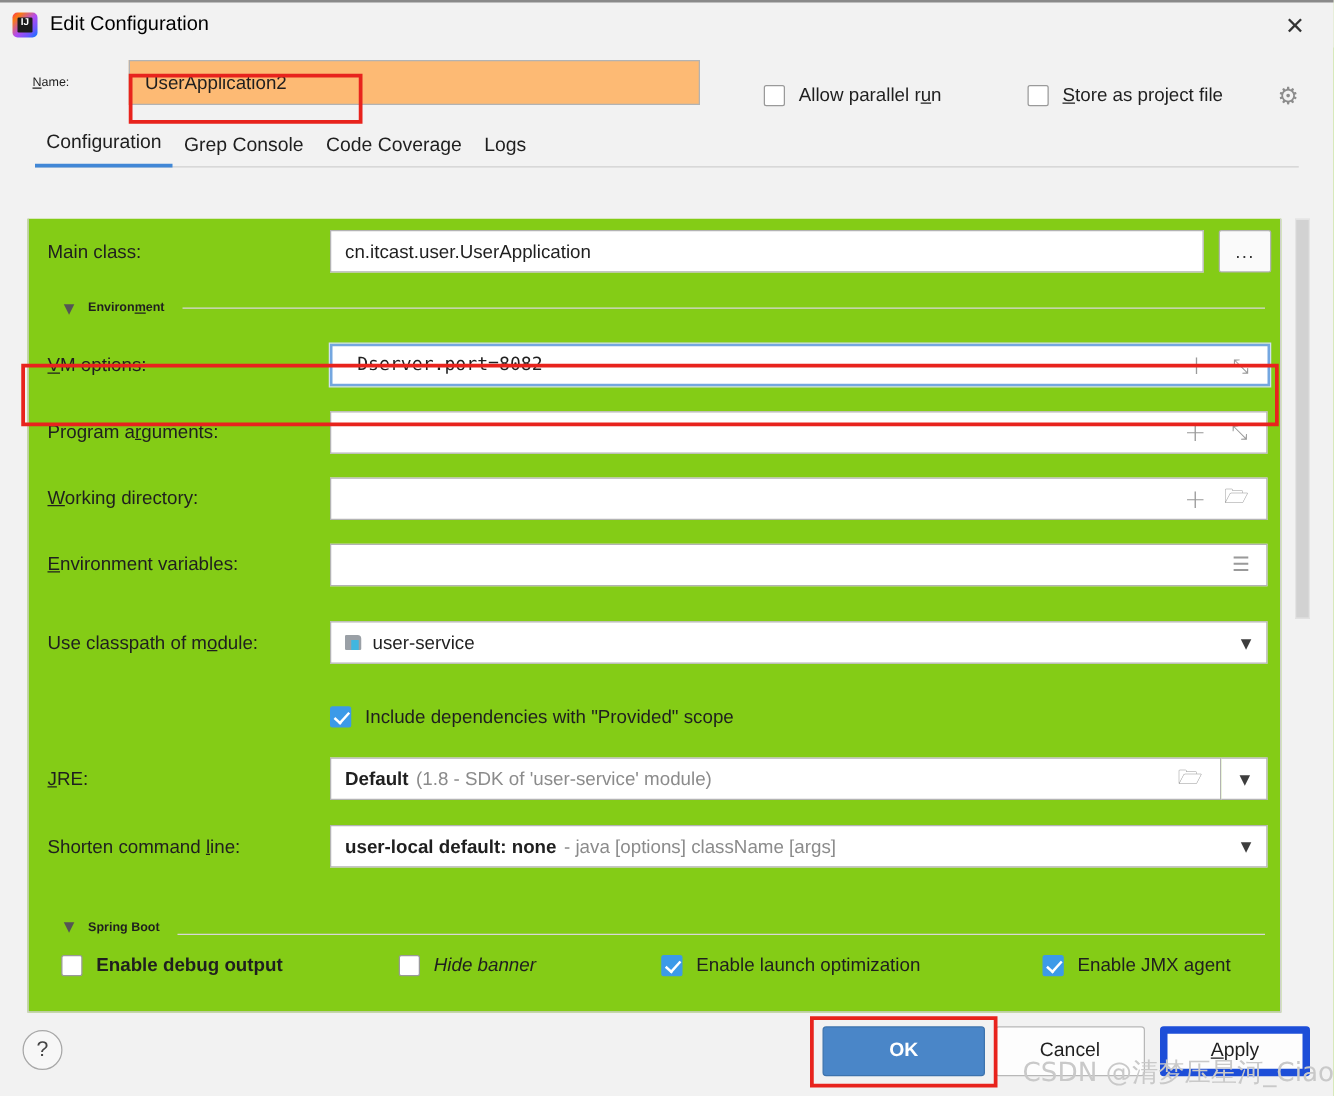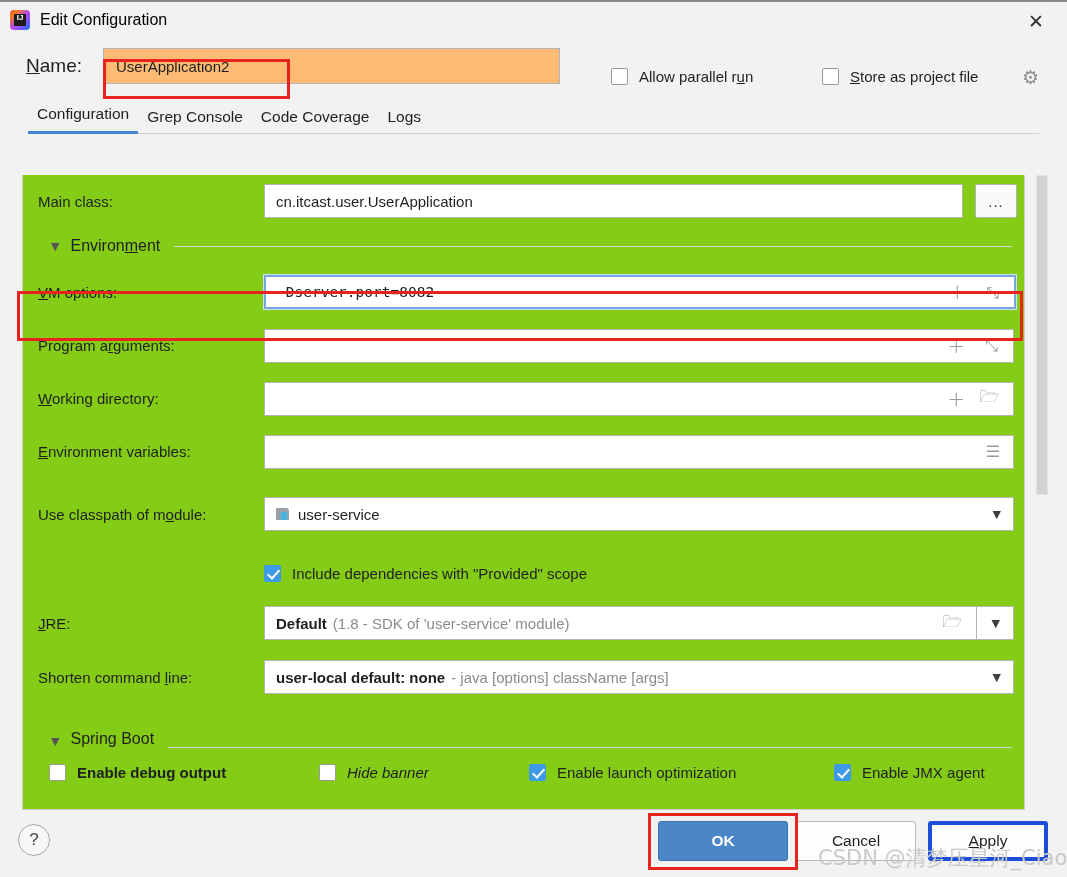--- a/index.html
+++ b/index.html
@@ -48,21 +48,21 @@
     width: 62px; height: 38px;
     display: flex; align-items: center; justify-content: center;
     font-size: 19px; color: #333; font-family: "DejaVu Sans", sans-serif;
   }
 
   
   #name-row {
     height: 56px; display: flex; align-items: center;
     padding-left: 26px; position: relative;
   }
-  #name-label { width: 77px; font-size: 19px; }
+  #name-label { width: 77px; font-size: 10px; }
   #name-input {
     width: 457px; height: 36px;
     border: 1px solid #b3b3b3; background: #fdba74;
     display: flex; align-items: center;
     padding-left: 12px; font-size: 15px; color: #1f1f1f;
   }
   .cb-row { display: flex; align-items: center; }
   .cbox {
     width: 17px; height: 17px;
     border: 1px solid #9a9a9a; background: #fff;
@@ -141,21 +141,21 @@
     border: 1px solid #b3b3b3; border-radius: 2px;
     display: flex; align-items: center; justify-content: center;
     font-size: 15px; color: #333; letter-spacing: 1px;
   }
 
   .sect {
     display: flex; align-items: center;
     padding-left: 28px; height: 30px;
   }
   .tri { font-size: 11px; color: #555; margin-right: 11px; font-family: "DejaVu Sans", sans-serif; }
-  .sect-title { font-size: 16px; }
+  .sect-title { font-size: 10px; font-weight: bold; }
   .sect-line { flex: 1; height: 1px; background: #d7d7d7; margin-left: 14px; margin-right: 12px; }
 
   .mod-icon {
     width: 15px; height: 14px; margin-left: 11px; margin-right: 7px;
     position: relative; flex: none;
   }
   .mod-icon::before {
     content: ""; position: absolute; left: 0; top: 1px;
     width: 13px; height: 12px; background: #9aa0a6;
     border-radius: 1px 3px 1px 1px;
@@ -195,21 +195,21 @@
     position: absolute; top: 821px; height: 40px;
     border-radius: 3px; display: flex;
     align-items: center; justify-content: center;
     font-size: 15.5px;
   }
   #ok-btn {
     left: 658px; width: 130px;
     background: #4a86c8; border: 1px solid #3d73ad; color: #fff; font-weight: bold;
   }
   #cancel-btn { left: 796px; width: 120px; background: #fdfdfd; border: 1px solid #b8b8b8; color: #1f1f1f; }
-  #apply-btn  { left: 928px; width: 120px; background: #fdfdfd; border: 4px solid #1d4ed8; color: #1f1f1f; }
+  #apply-btn  { left: 928px; width: 120px; background: #fdfdfd; border: 6px solid #1d4ed8; color: #1f1f1f; }
 
   #watermark {
     position: absolute; left: 818px; top: 844px;
     font-size: 21px; color: #c9c9c9;
     font-family: "DejaVu Sans", sans-serif;
     white-space: nowrap; z-index: 60;
   }
 </style>
 </head>
 <body>

